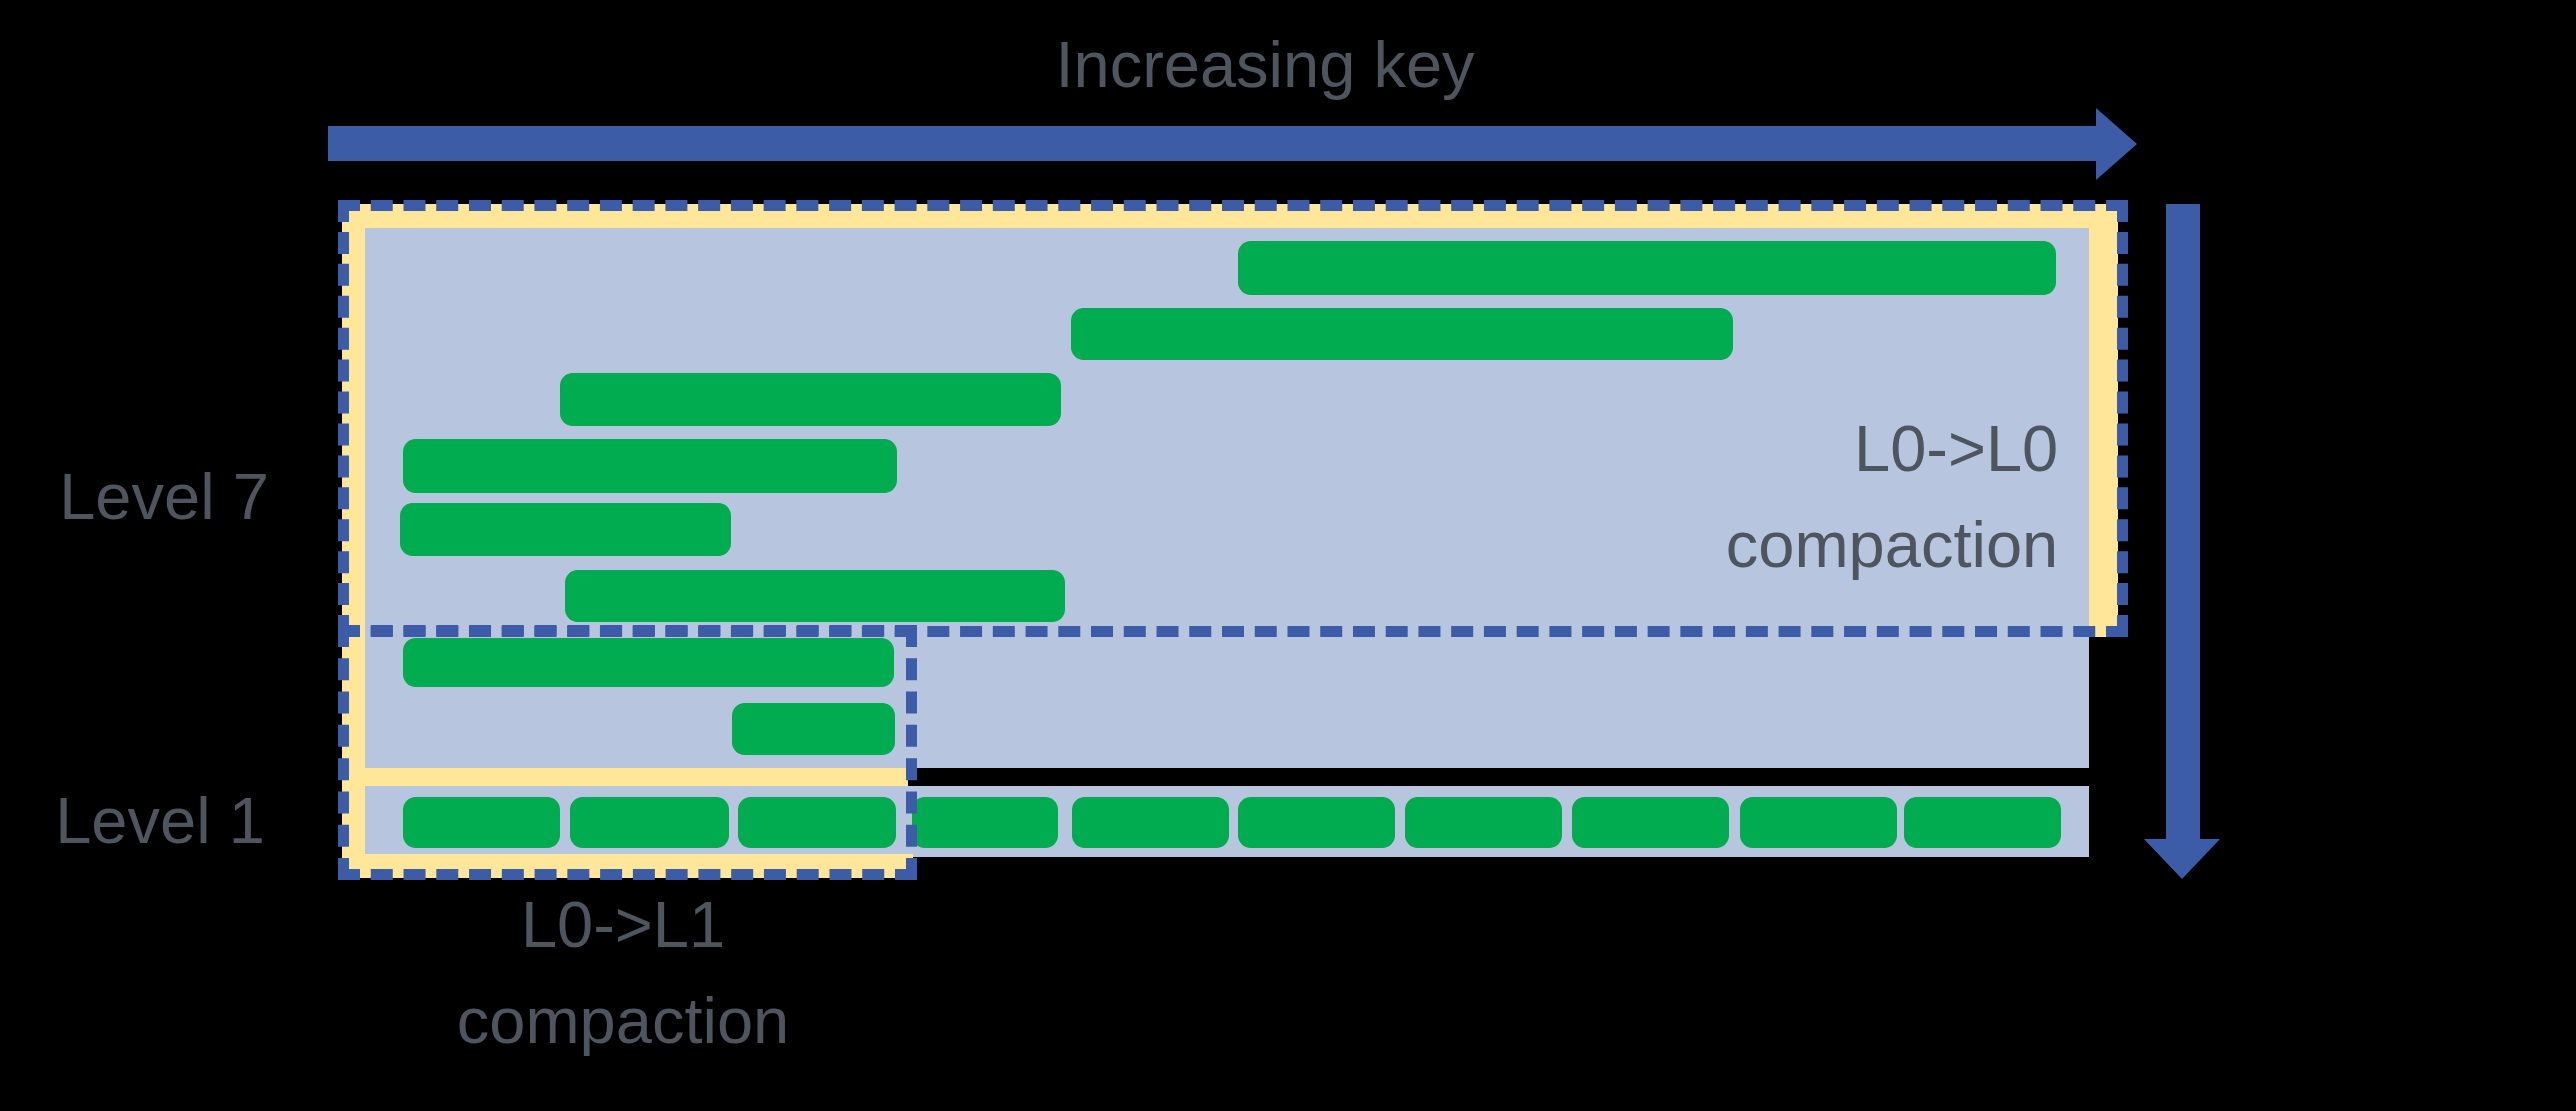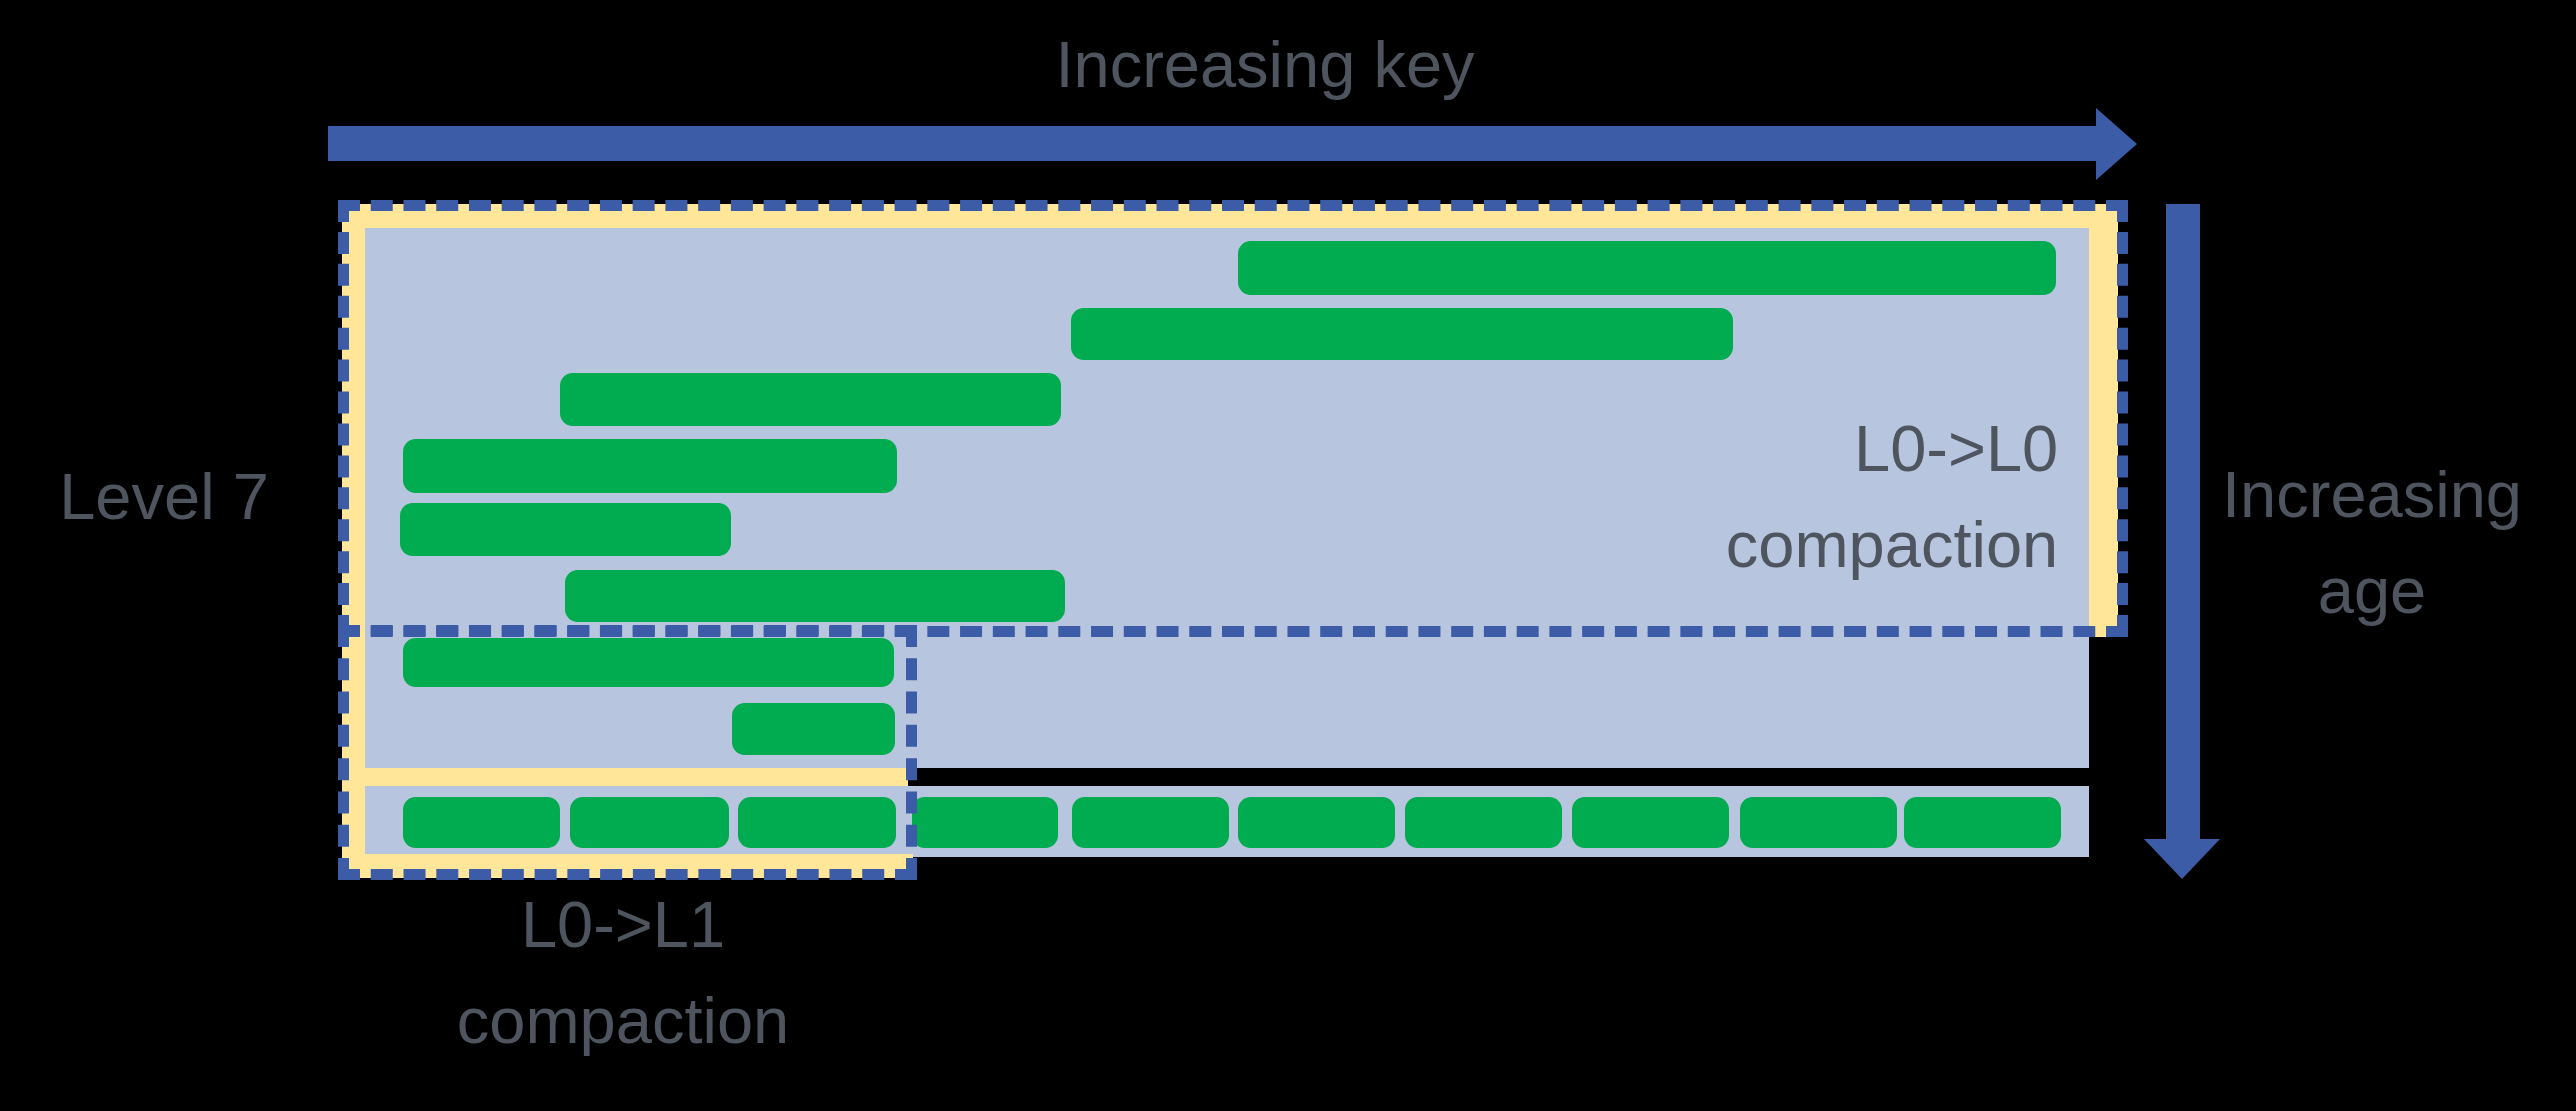--- a/index.html
+++ b/index.html
@@ -123,20 +123,19 @@
   <div class="dashed-box" id="box-l0l1"></div>
 
   <div class="abs arrow-bar" id="harrow-bar"></div>
   <div class="abs" id="harrow-head"></div>
 
   <div class="abs arrow-bar" id="varrow-bar"></div>
   <div class="abs" id="varrow-head"></div>
 
   <div class="label" id="lbl-increasing-key">Increasing key</div>
   <div class="label" id="lbl-level0">Level 7</div>
+  <div class="label" id="lbl-level1">Level 1</div>
   <div class="label" id="lbl-l0l0">L0-&gt;L0
 compaction</div>
   <div class="label" id="lbl-l0l1">L0-&gt;L1
 compaction</div>
-  <div class="label" id="lbl-increasing-age">Increasing
-age</div>
 </div>
 
 
 </body></html>

